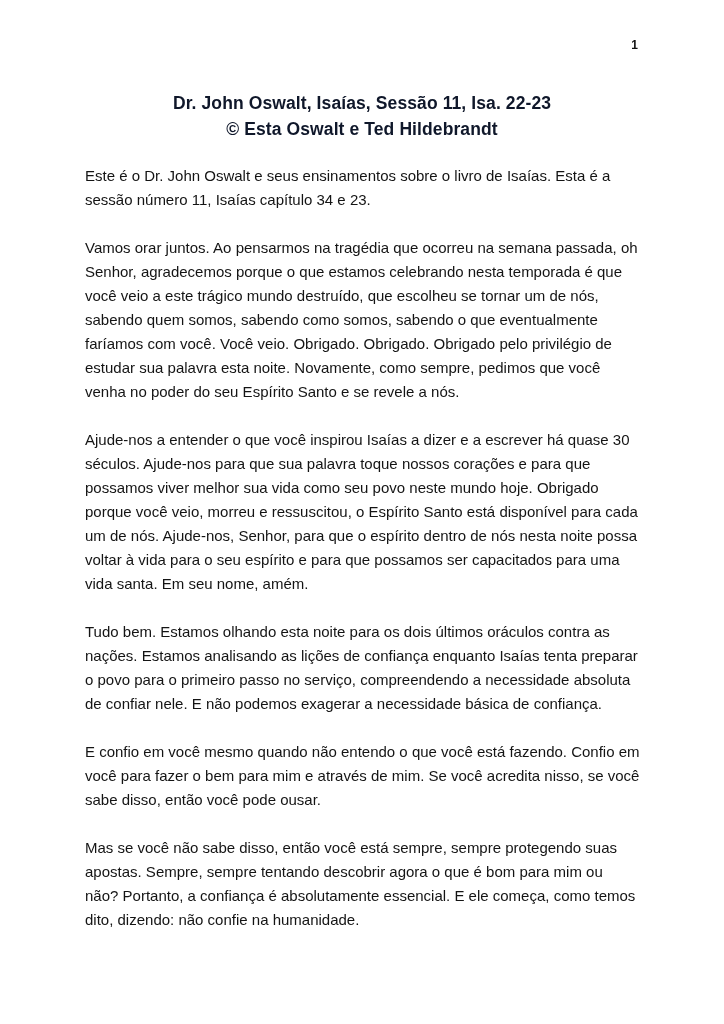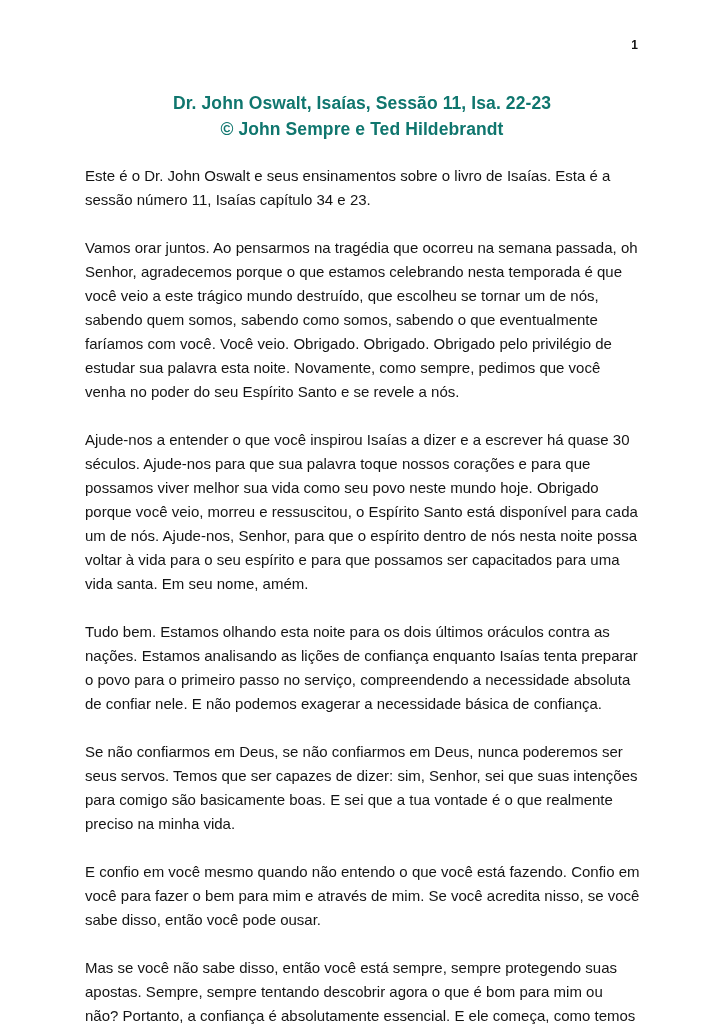--- a/index.html
+++ b/index.html
@@ -23,21 +23,21 @@
     font-size: 12px;
     font-weight: 700;
     color: #111111;
   }
   .title-block {
     padding-top: 90px;
     text-align: center;
     font-weight: 700;
     font-size: 17.5px;
     line-height: 26px;
-    color: #0f766e;
+    color: #0f172a;
     letter-spacing: 0.1px;
   }
   .content {
     margin: 22px 84px 0 85px; 
     font-size: 15px;
     line-height: 24px;
     color: #141414;
     text-align: left;
   }
   .content p {
@@ -46,27 +46,26 @@
 </style>
 </head>
 <body>
 
 <div class="page">
 
   <div class="page-number">1</div>
 
   <div class="title-block">
     <div>Dr. John Oswalt, Isaías, Sessão 11, Isa. 22-23</div>
-    <div>© John Sempre e Ted Hildebrandt</div>
+    <div>© Esta Oswalt e Ted Hildebrandt</div>
   </div>
 
   <div class="content">
     <p>Este é o Dr. John Oswalt e seus ensinamentos sobre o livro de Isaías. Esta é a sessão número 11, Isaías capítulo 34 e 23.</p>
     <p>Vamos orar juntos. Ao pensarmos na tragédia que ocorreu na semana passada, oh Senhor, agradecemos porque o que estamos celebrando nesta temporada é que você veio a este trágico mundo destruído, que escolheu se tornar um de nós, sabendo quem somos, sabendo como somos, sabendo o que eventualmente faríamos com você. Você veio. Obrigado. Obrigado. Obrigado pelo privilégio de estudar sua palavra esta noite. Novamente, como sempre, pedimos que você venha no poder do seu Espírito Santo e se revele a nós.</p>
     <p>Ajude-nos a entender o que você inspirou Isaías a dizer e a escrever há quase 30 séculos. Ajude-nos para que sua palavra toque nossos corações e para que possamos viver melhor sua vida como seu povo neste mundo hoje. Obrigado porque você veio, morreu e ressuscitou, o Espírito Santo está disponível para cada um de nós. Ajude-nos, Senhor, para que o espírito dentro de nós nesta noite possa voltar à vida para o seu espírito e para que possamos ser capacitados para uma vida santa. Em seu nome, amém.</p>
     <p>Tudo bem. Estamos olhando esta noite para os dois últimos oráculos contra as nações. Estamos analisando as lições de confiança enquanto Isaías tenta preparar o povo para o primeiro passo no serviço, compreendendo a necessidade absoluta de confiar nele. E não podemos exagerar a necessidade básica de confiança.</p>
-    <p>Se não confiarmos em Deus, se não confiarmos em Deus, nunca poderemos ser seus servos. Temos que ser capazes de dizer: sim, Senhor, sei que suas intenções para comigo são basicamente boas. E sei que a tua vontade é o que realmente preciso na minha vida.</p>
     <p>E confio em você mesmo quando não entendo o que você está fazendo. Confio em você para fazer o bem para mim e através de mim. Se você acredita nisso, se você sabe disso, então você pode ousar.</p>
     <p>Mas se você não sabe disso, então você está sempre, sempre protegendo suas apostas. Sempre, sempre tentando descobrir agora o que é bom para mim ou não? Portanto, a confiança é absolutamente essencial. E ele começa, como temos dito, dizendo: não confie na humanidade.</p>
 
   </div>
 
 </div>
 
 </body></html>

